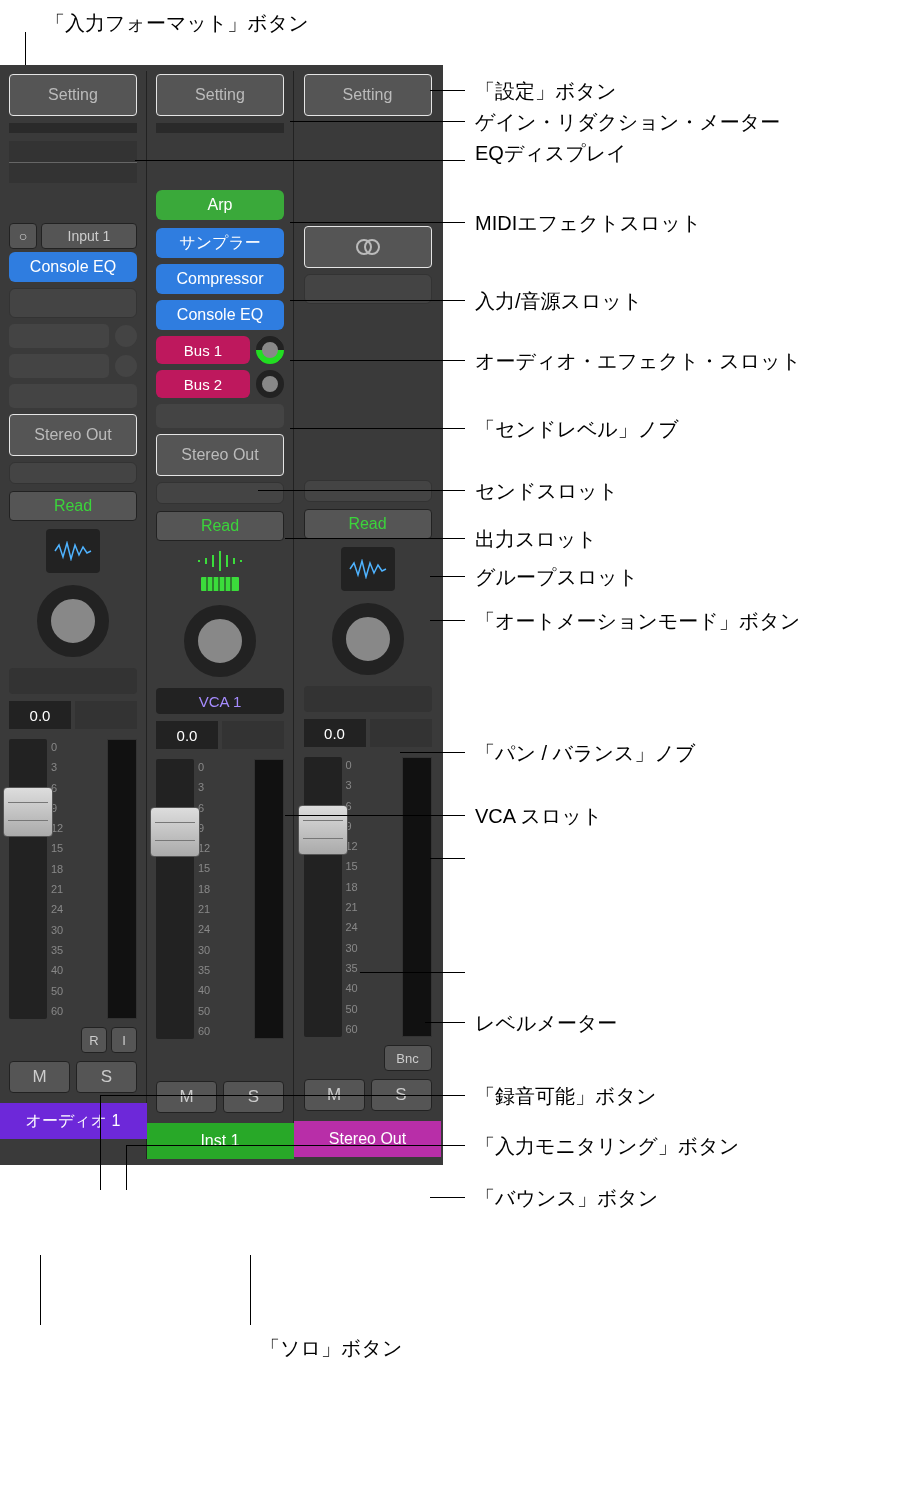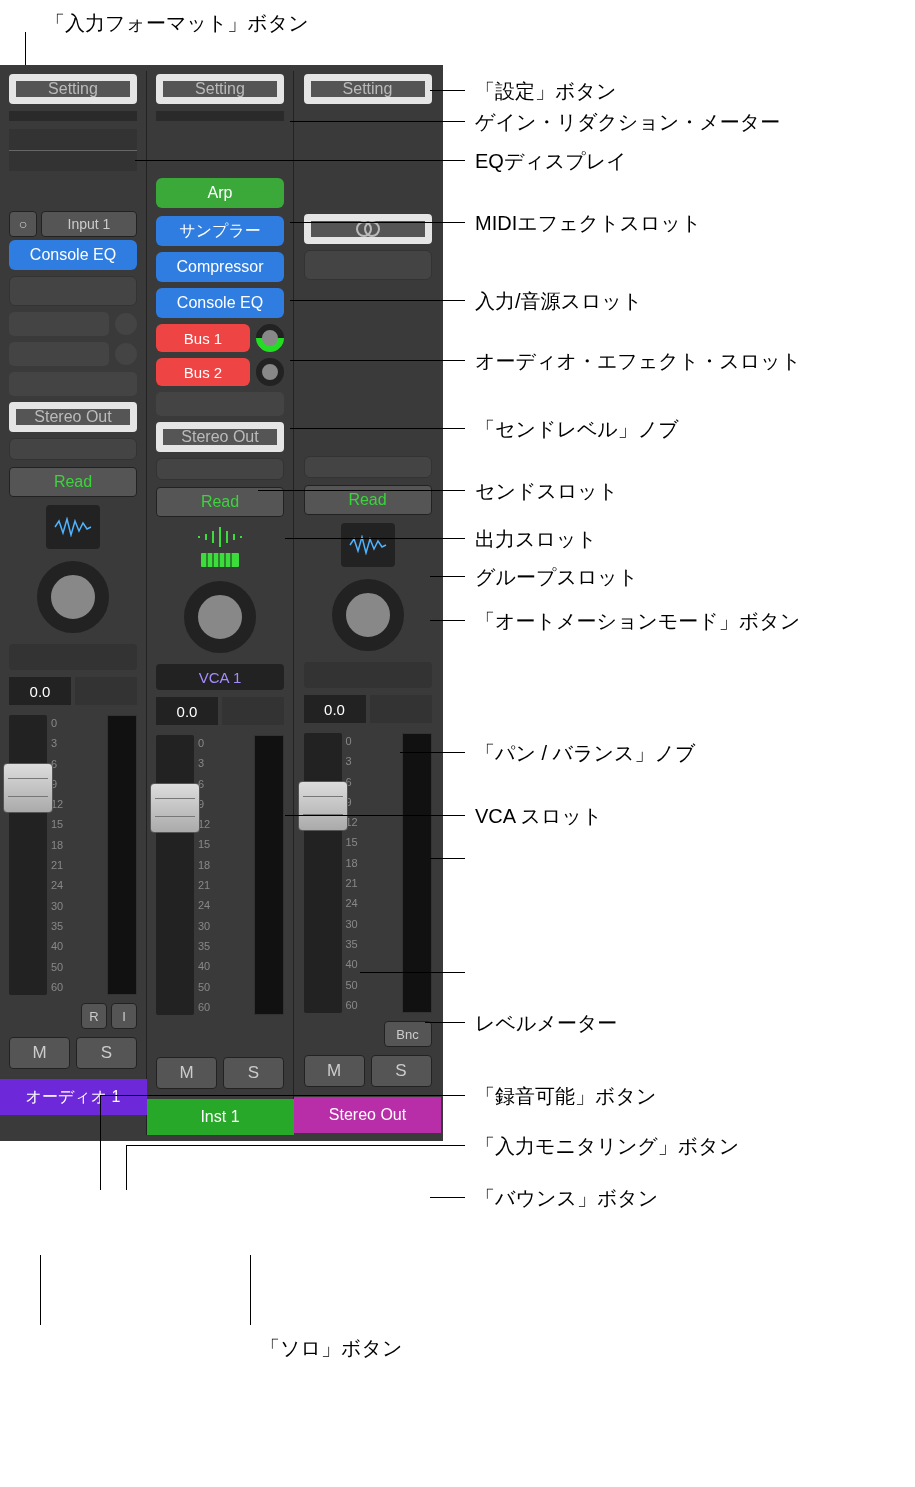--- a/index.html
+++ b/index.html
@@ -1,33 +1,33 @@
 <!DOCTYPE html>
 <html><head>
 <meta charset="utf-8">
 <style>
   * { margin: 0; padding: 0; box-sizing: border-box; }
   body { background: #fff; font-family: -apple-system, "Helvetica Neue", Arial, sans-serif; font-size: 14px; }
   .wrap { position: relative; width: 915px; height: 1487px; padding-left: 42px; }
   .mixer { position: absolute; left: 0; top: 65px; width: 443px; background: #3a3a3a; display: flex; padding: 6px 0; }
   .strip { width: 147px; border-right: 1px solid #222; padding: 0 6px; display: flex; flex-direction: column; align-items: center; }
   .strip:last-child { border-right: none; }
-  .btn { width: 128px; height: 30px; background: #555; border: 7px solid #e5e5e5; border-radius: 4px; color: #bbb; font-size: 16px; display: flex; align-items: center; justify-content: center; margin: 3px 0; }
+  .btn { width: 128px; height: 42px; background: #555; border: 1px solid #e5e5e5; border-radius: 4px; color: #bbb; font-size: 16px; display: flex; align-items: center; justify-content: center; margin: 3px 0; }
   .gain-red { width: 128px; height: 10px; background: #2a2a2a; margin: 4px 0; }
   .eq-disp { width: 128px; height: 42px; background: #333; margin: 4px 0; }
   .eq-line { border-top: 1px solid #666; margin-top: 21px; }
   .row-input { display: flex; gap: 4px; width: 128px; }
   .input-fmt { width: 28px; height: 26px; background: #555; border: 1px solid #222; border-radius: 4px; display: flex; align-items: center; justify-content: center; color: #ccc; }
   .input-lbl { flex: 1; height: 26px; background: #555; border: 1px solid #222; border-radius: 4px; display: flex; align-items: center; justify-content: center; color: #ccc; font-size: 14px; }
   .plug { width: 128px; height: 30px; border-radius: 6px; display: flex; align-items: center; justify-content: center; color: #fff; font-size: 16px; margin: 3px 0; }
   .blue { background: #2f7de0; }
   .green-plug { background: #3aa93a; color: #fff; }
   .empty-plug { width: 128px; height: 30px; background: #444; border-radius: 6px; margin: 3px 0; border: 1px solid #333; }
   .send-row { display: flex; gap: 6px; width: 128px; align-items: center; margin: 3px 0; }
-  .bus { flex: 1; height: 28px; background: #ef4444; border-radius: 6px; display: flex; align-items: center; justify-content: center; color: #fff; font-size: 15px; }
+  .bus { flex: 1; height: 28px; background: #be185d; border-radius: 6px; display: flex; align-items: center; justify-content: center; color: #fff; font-size: 15px; }
   .knob-small { width: 28px; height: 28px; border-radius: 50%; background: #888; border: 6px solid #222; position: relative; }
   .knob-green-arc { border-color: #222 #2d2 #2d2 #222; transform: rotate(45deg); }
   .empty-send { flex: 1; height: 24px; background: #444; border-radius: 5px; }
   .knob-empty { width: 22px; height: 22px; border-radius: 50%; background: #444; }
   .readbtn { width: 128px; height: 30px; background: #555; border-radius: 4px; display: flex; align-items: center; justify-content: center; color: #3bd43b; font-size: 16px; margin: 4px 0; border: 1px solid #222; }
   .type-icon { height: 52px; display: flex; align-items: center; justify-content: center; }
   .icon-box { width: 54px; height: 44px; background: #222; border-radius: 4px; display: flex; align-items: center; justify-content: center; }
   .pan { width: 72px; height: 72px; border-radius: 50%; background: #888; border: 14px solid #222; margin: 8px 0; }
   .vca { width: 128px; height: 26px; background: #222; border-radius: 4px; display: flex; align-items: center; justify-content: center; color: #a68cff; font-size: 15px; margin: 3px 0; }
   .peak-row { display: flex; gap: 4px; width: 128px; margin: 4px 0; }
@@ -282,21 +282,21 @@
       <div class="name name-mag">Stereo Out</div>
     </div>
 
   </div>
 
   <div class="lead" style="left:430px; top:90px; width:35px;"></div>
     <div class="callout" style="left:475px; top:78px;">「設定」ボタン</div>
   <div class="lead" style="left:290px; top:121px; width:175px;"></div>
     <div class="callout" style="left:475px; top:109px;">ゲイン・リダクション・メーター</div>
   <div class="lead" style="left:135px; top:160px; width:330px;"></div>
-    <div class="callout" style="left:475px; top:148px;">EQディスプレイ</div>
+    <div class="callout" style="left:475px; top:140px;">EQディスプレイ</div>
   <div class="lead" style="left:290px; top:222px; width:175px;"></div>
     <div class="callout" style="left:475px; top:210px;">MIDIエフェクトスロット</div>
   <div class="lead" style="left:290px; top:300px; width:175px;"></div>
     <div class="callout" style="left:475px; top:288px;">入力/音源スロット</div>
   <div class="lead" style="left:290px; top:360px; width:175px;"></div>
     <div class="callout" style="left:475px; top:348px;">オーディオ・エフェクト・スロット</div>
   <div class="lead" style="left:290px; top:428px; width:175px;"></div>
     <div class="callout" style="left:475px; top:416px;">「センドレベル」ノブ</div>
   <div class="lead" style="left:258px; top:490px; width:207px;"></div>
     <div class="callout" style="left:475px; top:478px;">センドスロット</div>

